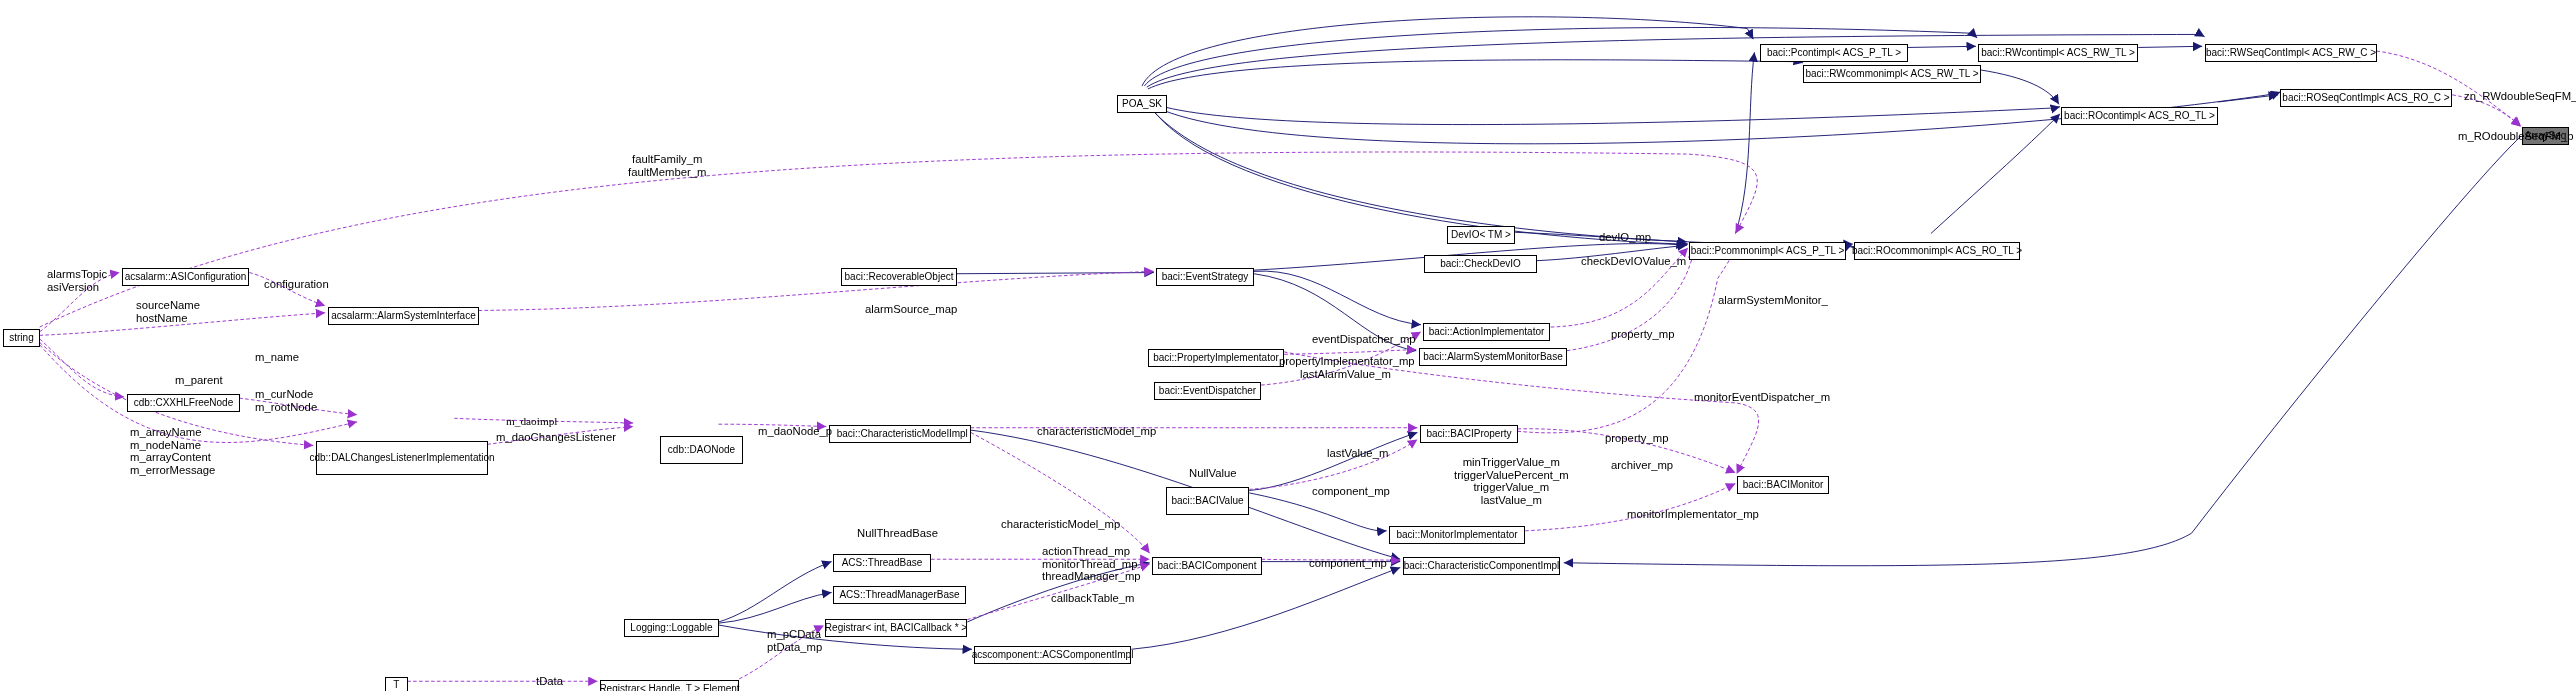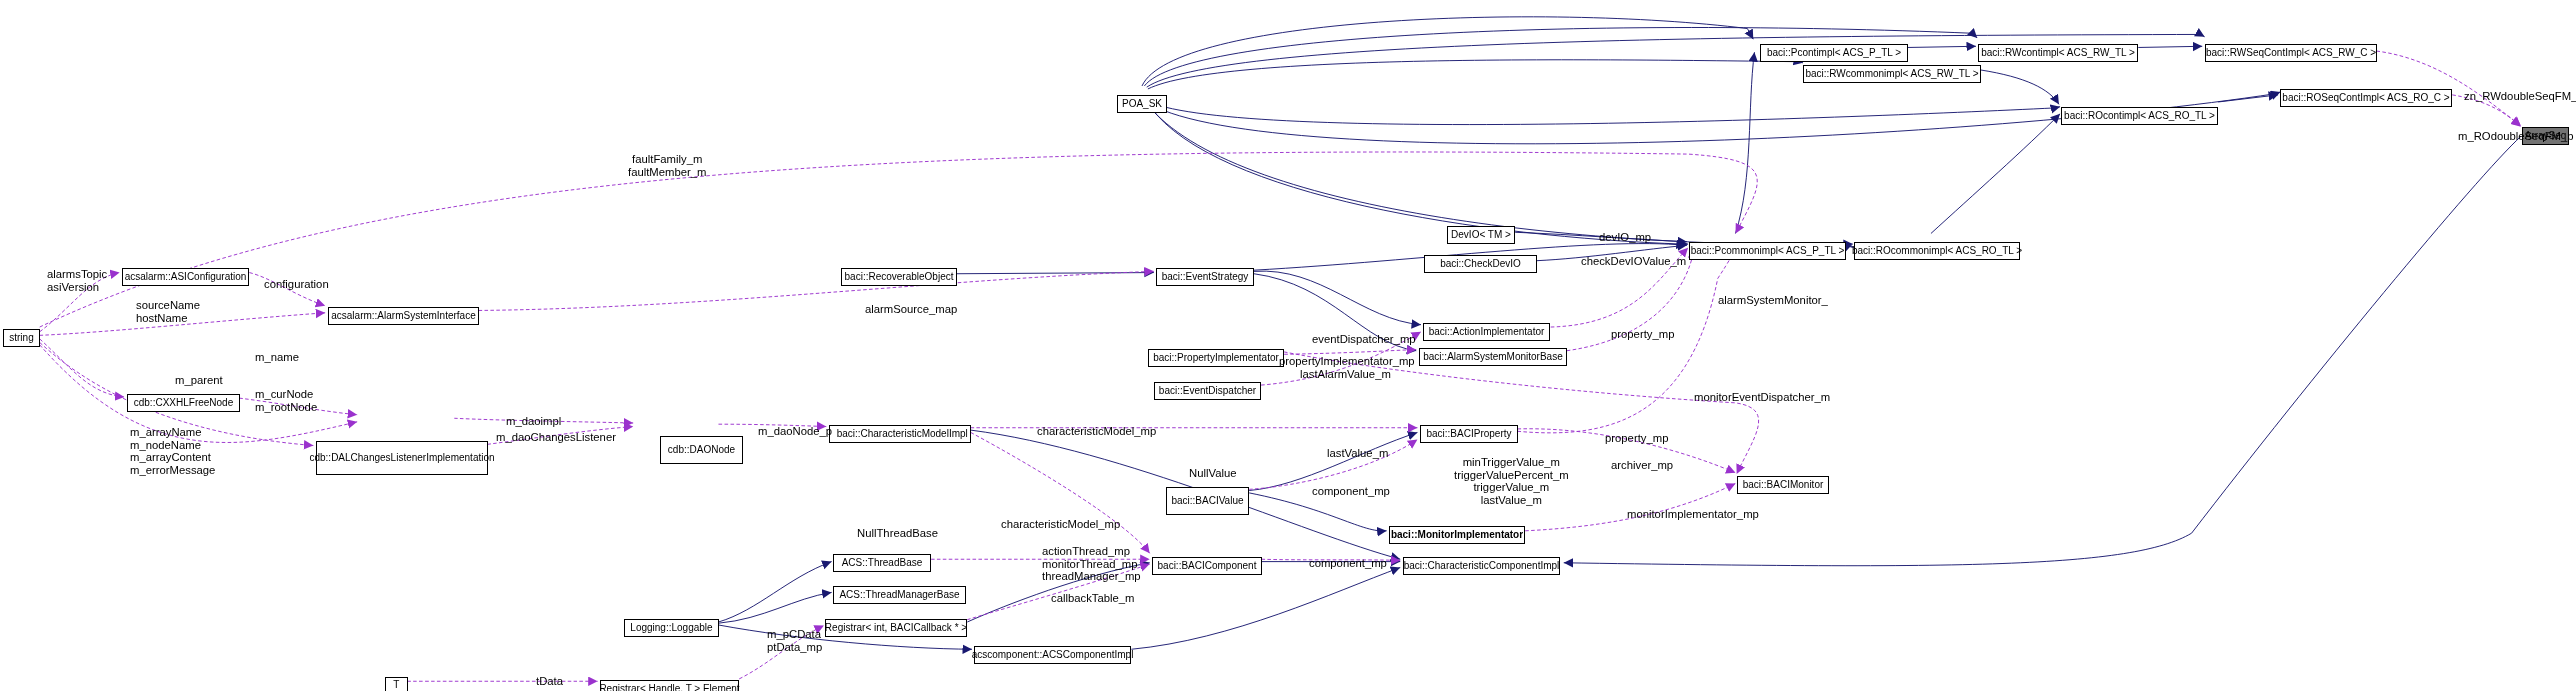--- a/index.html
+++ b/index.html
@@ -196,21 +196,21 @@
 <div class="node" style="left:1737px;top:476px;width:92px;height:18px;">
       <span>baci::BACIMonitor</span>
     </div>
 <div class="node" style="left:1166px;top:487px;width:83px;height:28px;text-align:right;">
       <span>baci::BACIValue</span>
     </div>
 <div class="edgelabel" style="left:857px;top:527px;">NullThreadBase</div>
 <div class="node" style="left:833px;top:554px;width:98px;height:18px;">
       <span>ACS::ThreadBase</span>
     </div>
-<div class="node" style="left:1389px;top:526px;width:136px;height:18px;font-weight:bold;">
+<div class="node" style="left:1389px;top:526px;width:136px;height:18px;">
       <span>baci::MonitorImplementator</span>
     </div>
 <div class="node" style="left:1152px;top:557px;width:110px;height:18px;">
       <span>baci::BACIComponent</span>
     </div>
 <div class="node" style="left:1403px;top:557px;width:157px;height:18px;">
       <span>baci::CharacteristicComponentImpl</span>
     </div>
 <div class="node" style="left:833px;top:586px;width:133px;height:18px;">
       <span>ACS::ThreadManagerBase</span>
@@ -246,21 +246,21 @@
 <div class="edgelabel" style="left:865px;top:303px;">alarmSource_map</div>
 <div class="edgelabel" style="left:1611px;top:328px;">property_mp</div>
 <div class="edgelabel" style="left:1312px;top:333px;">eventDispatcher_mp</div>
 <div class="edgelabel" style="left:255px;top:351px;">m_name</div>
 <div class="edgelabel" style="left:1279px;top:355px;">propertyImplementator_mp</div>
 <div class="edgelabel" style="left:175px;top:374px;">m_parent</div>
 <div class="edgelabel multi" style="left:255px;top:388px;white-space:pre-line;">m_curNode
 m_rootNode</div>
 <div class="edgelabel" style="left:1300px;top:368px;">lastAlarmValue_m</div>
 <div class="edgelabel" style="left:1694px;top:391px;">monitorEventDispatcher_m</div>
-<div class="edgelabel" style="left:506px;top:415px;">m_daoimpl</div>
+<div class="edgelabel" style="left:506px;top:415px;font-family:Liberation Serif, serif;">m_daoimpl</div>
 <div class="edgelabel" style="left:758px;top:425px;">m_daoNode_p</div>
 <div class="edgelabel" style="left:1037px;top:425px;">characteristicModel_mp</div>
 <div class="edgelabel" style="left:1605px;top:432px;">property_mp</div>
 <div class="edgelabel multi" style="left:130px;top:426px;white-space:pre-line;">m_arrayName
 m_nodeName
 m_arrayContent
 m_errorMessage</div>
 <div class="edgelabel" style="left:496px;top:431px;">m_daoChangesListener</div>
 <div class="edgelabel" style="left:1189px;top:467px;">NullValue</div>
 <div class="edgelabel" style="left:1327px;top:447px;">lastValue_m</div>

